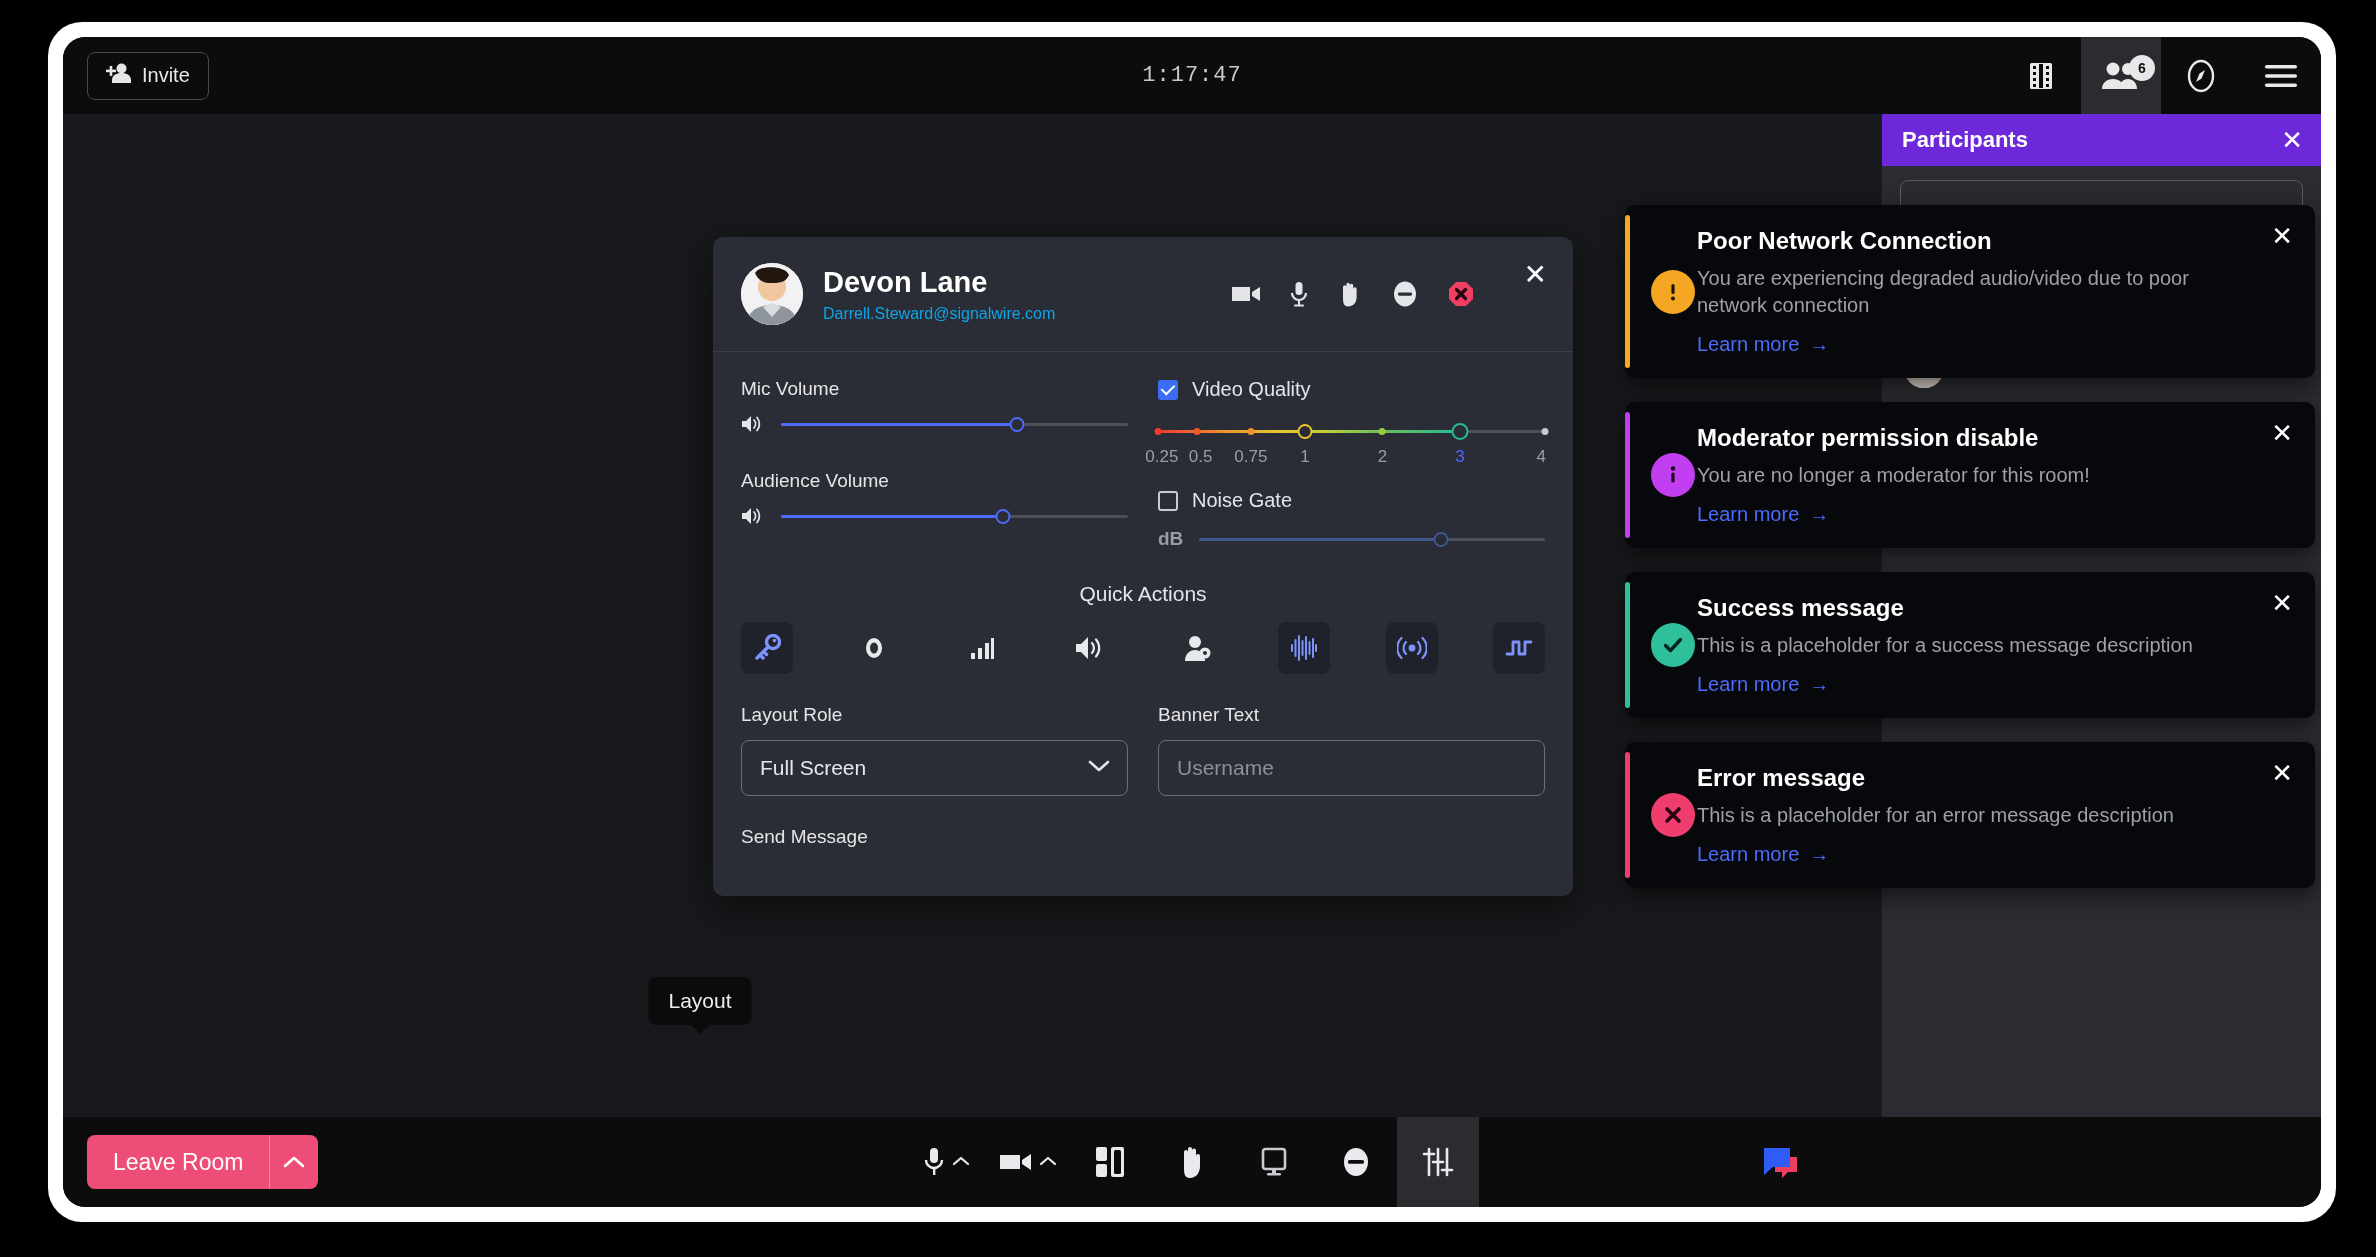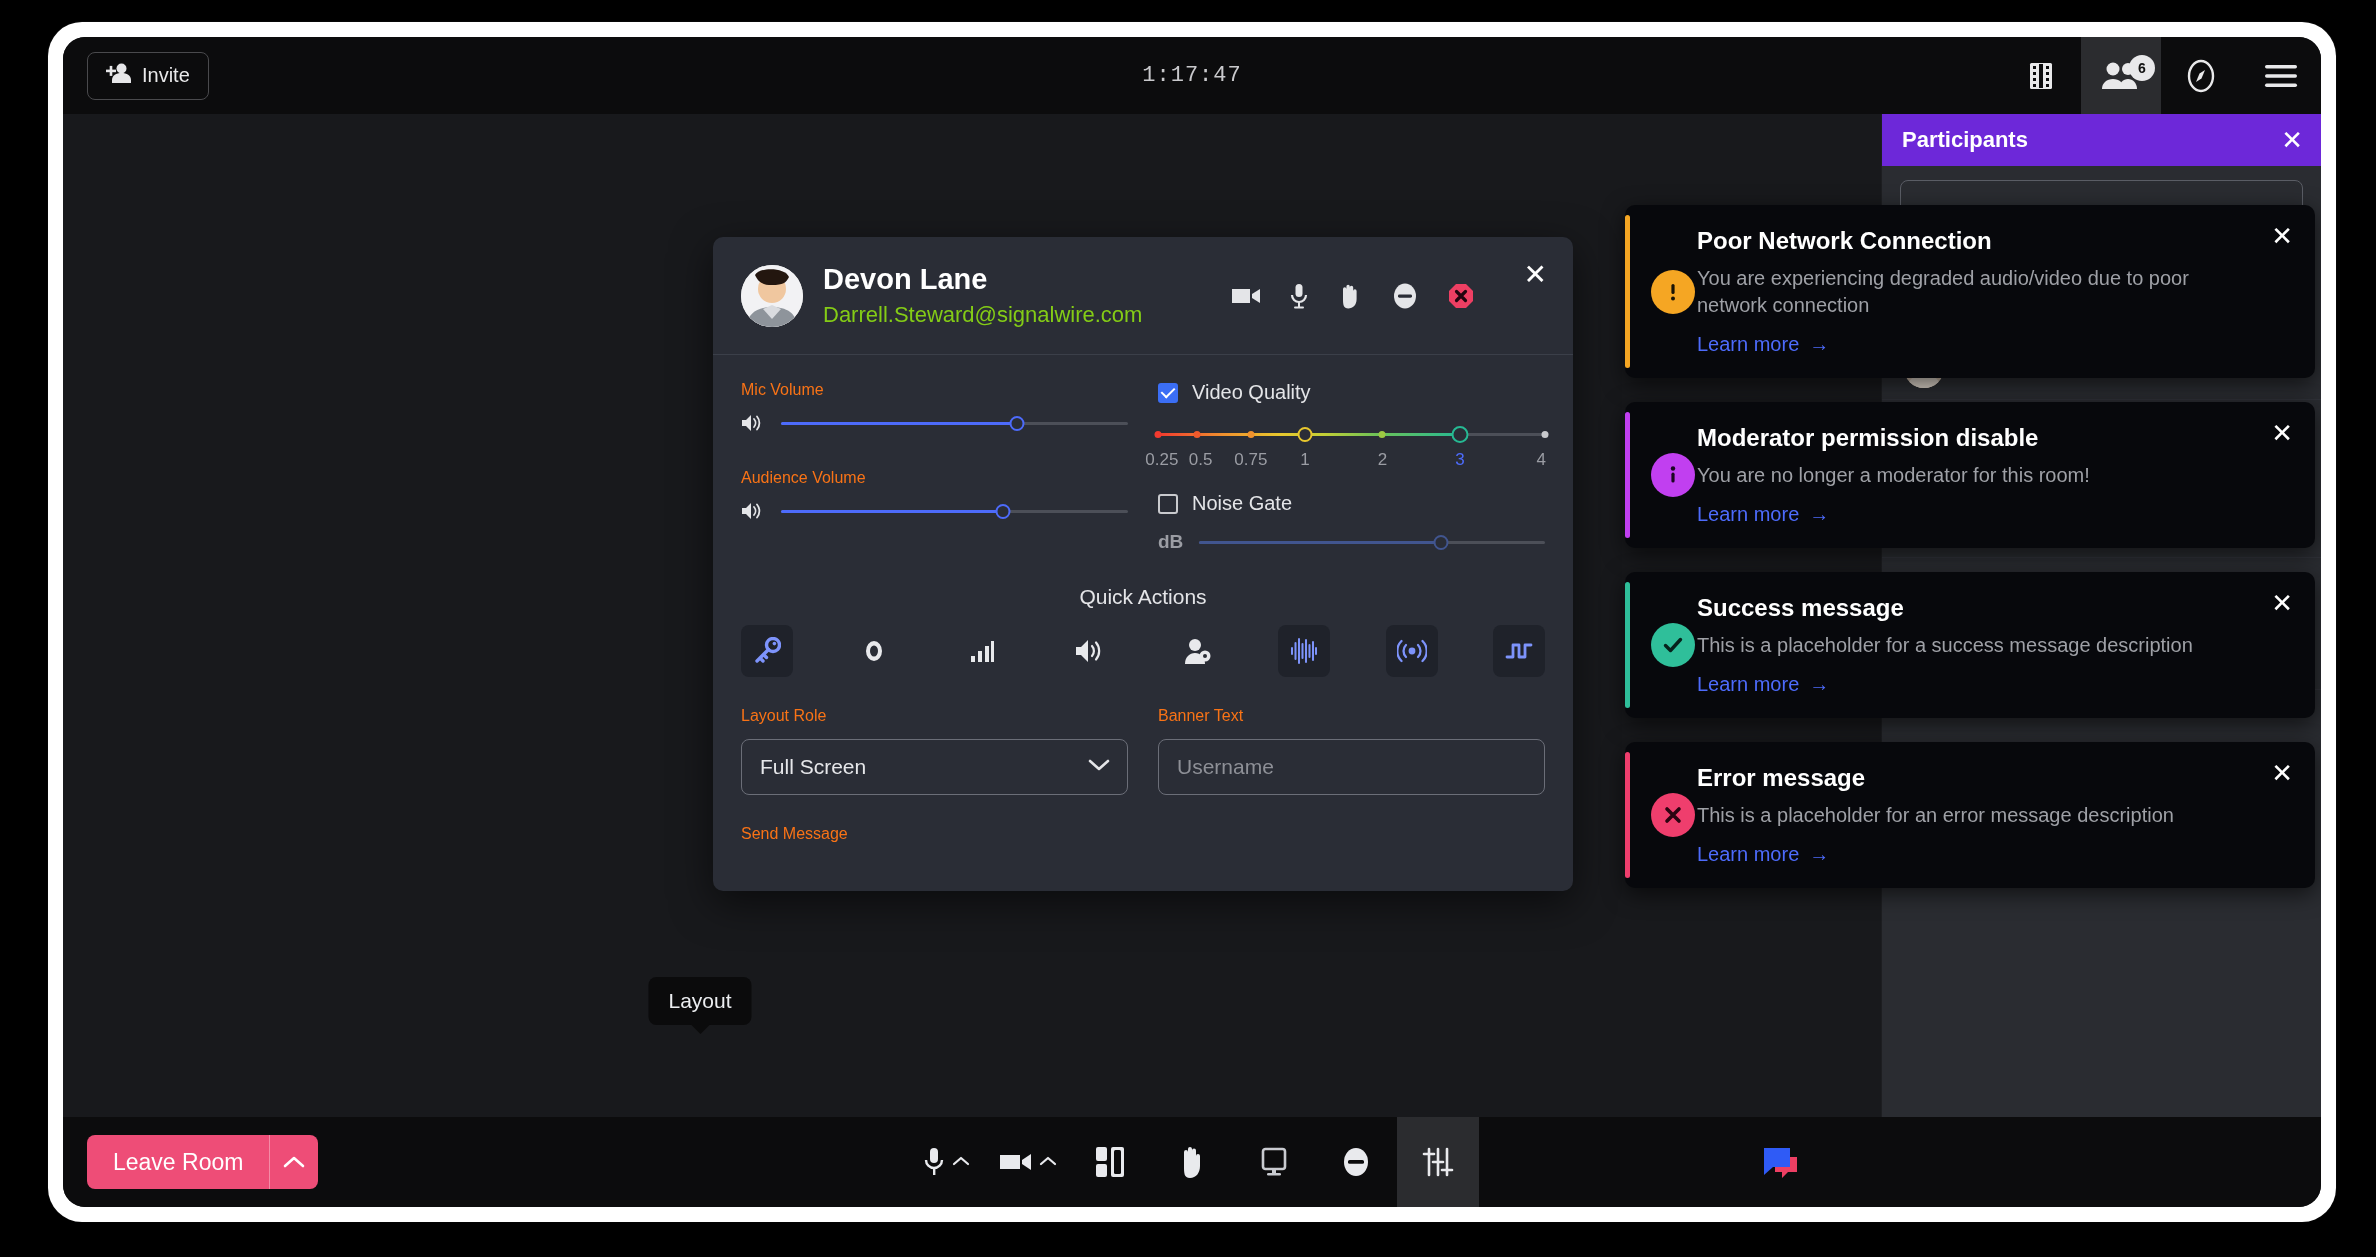--- a/index.html
+++ b/index.html
@@ -174,34 +174,34 @@
     padding: 26px 28px 26px 28px;
     border-bottom: 1px solid #3b3f49;
     position: relative;
   }
   .m-avatar {
     width: 62px; height: 62px; border-radius: 50%;
     flex: none; overflow: hidden; background: #ddd;
   }
   .m-names { margin-left: 20px; }
   .m-name { color: #fff; font-size: 29px; font-weight: bold; }
-  .m-email { color: #84cc16; font-size: 22px; margin-top: 6px; }
+  .m-email { color: #0ea5e9; font-size: 16px; margin-top: 6px; }
   .m-icons {
     margin-left: auto; margin-right: 70px;
     display: flex; align-items: center; gap: 28px;
   }
   .m-icons .mi { cursor: pointer; display: flex; }
   .m-close {
     position: absolute; right: 26px; top: 24px;
     color: #fff; font-size: 28px; line-height: 1; cursor: pointer;
   }
   #modal-body { padding: 26px 28px 34px; }
   .grid2 { display: flex; gap: 30px; }
   .col { flex: 1; min-width: 0; }
-  .field-label { color: #f97316; font-size: 16px; margin-bottom: 14px; }
+  .field-label { color: #e5e5e5; font-size: 19px; margin-bottom: 14px; }
 
   .slider-row { display: flex; align-items: center; gap: 16px; }
   .slider-row .sv { flex: none; display: flex; }
   .slider {
     position: relative; flex: 1; height: 18px;
   }
   .slider .track {
     position: absolute; left: 0; right: 0; top: 8px;
     height: 3px; background: #4c4f58; border-radius: 2px;
   }

